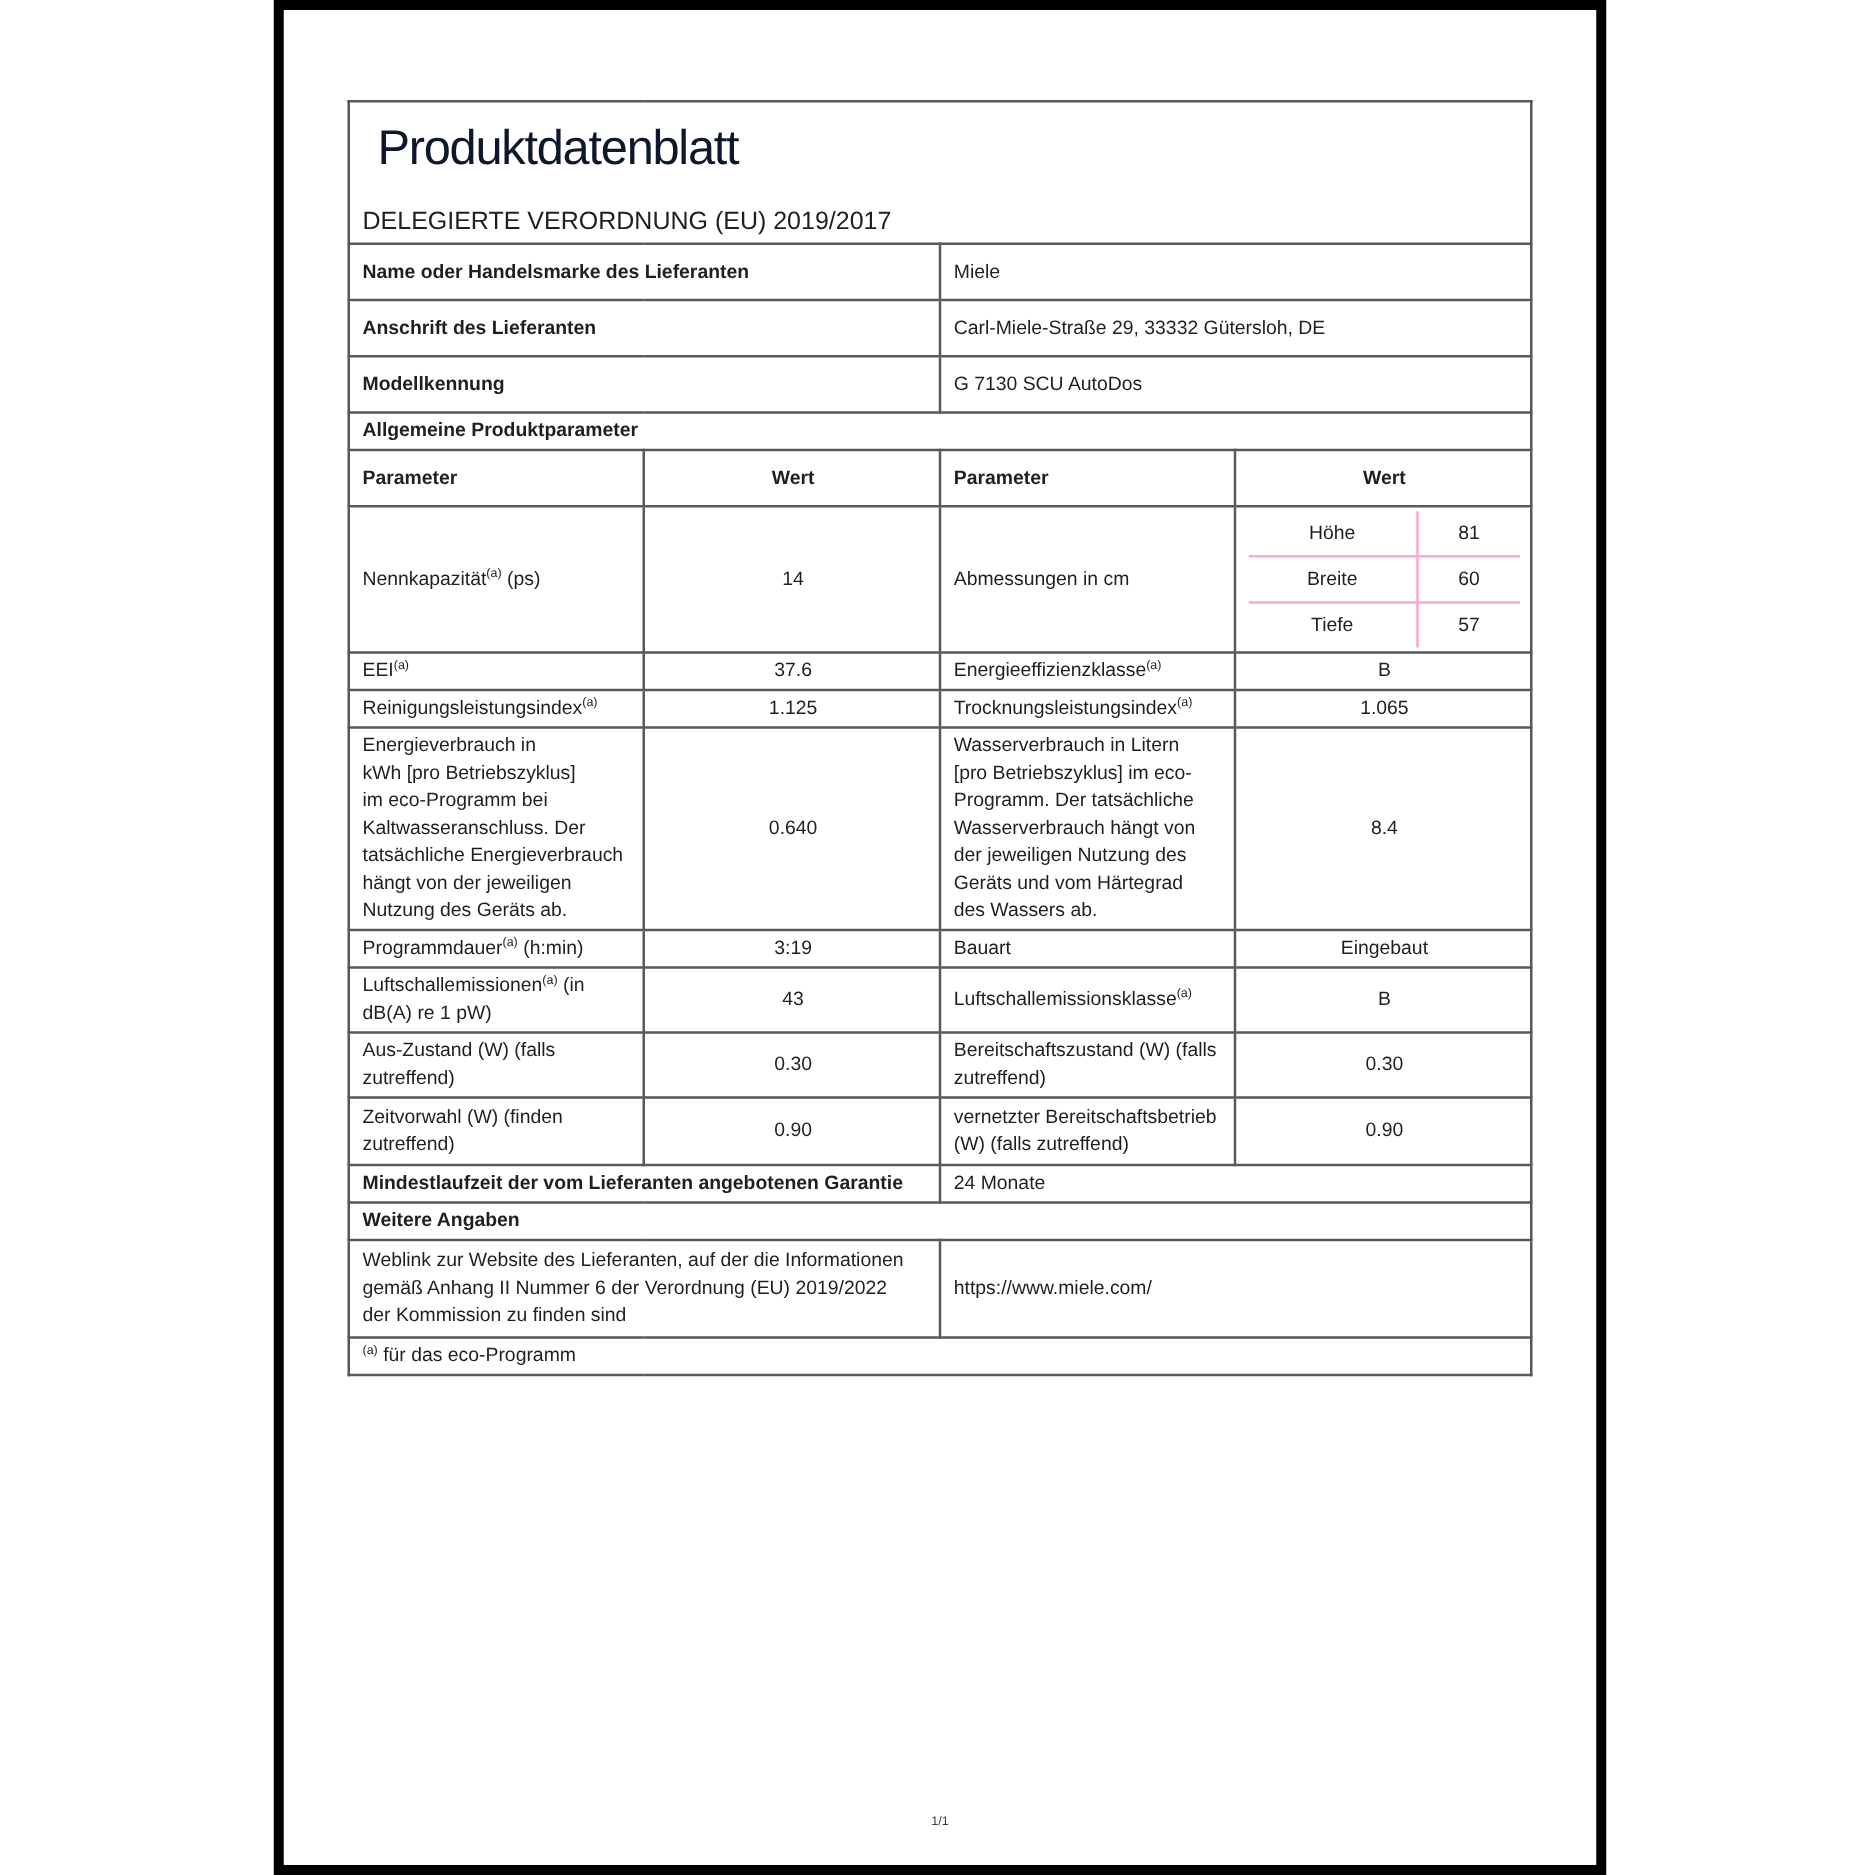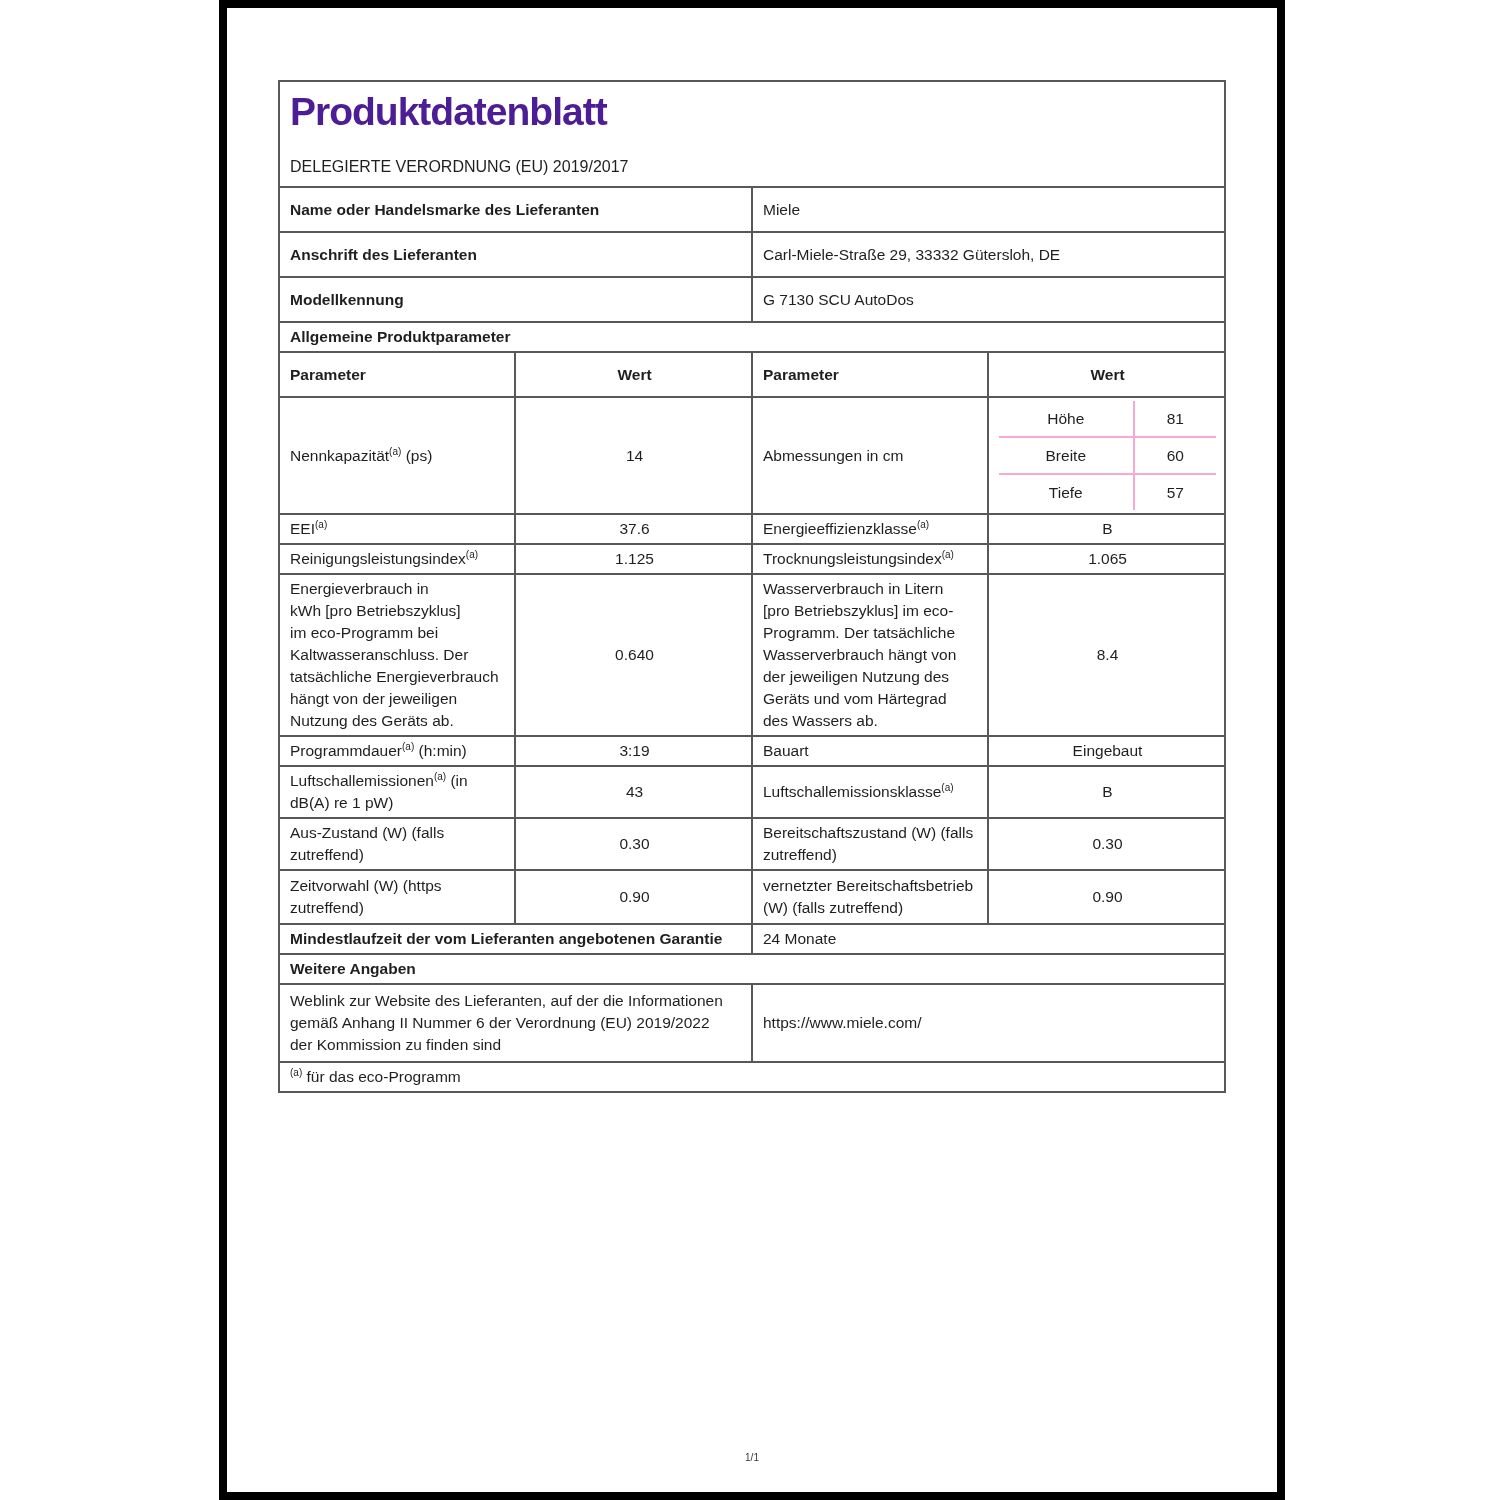--- a/index.html
+++ b/index.html
@@ -32,24 +32,24 @@
   .valpad{padding-left:26px;}
   sup{font-size:10px;line-height:0;vertical-align:super;}
 
   
   .rh-title{height:106px;} .rh33{height:45px;} .rh32{height:16px;}
   .rh94{height:94px;} .rh158{height:158px;} .rh52{height:52px;}
   .rh54{height:54px;} .rh34{height:26px;} .rh78{height:78px;} .rh26{height:26px;border-radius:12px;}
 
   .title-cell{padding:8px 12px 10px 12px;vertical-align:top;}
   h1.doc-title{
-    margin:0;font-size:39px;font-weight:bold;color:#4c1d95;
+    margin:12px;font-size:39px;font-weight:normal;color:#0f172a;
     letter-spacing:-1px;line-height:1.15;
   }
-  .subtitle{margin-top:21px;font-size:16px;color:#1f1f1f;}
+  .subtitle{margin-top:21px;font-size:20px;color:#1f1f1f;}
 
   
   td.nest{padding:0;}
   td.nest table{width:100%;height:100%;border-collapse:collapse;table-layout:fixed;}
   td.nest td{border:2px solid #f9a8d4;text-align:center;padding:2px 4px;height:31px;}
   td.nest tr:first-child td{border-top:none;}
   td.nest tr:last-child td{border-bottom:none;}
   td.nest td:first-child{border-left:none;}
   td.nest td:last-child{border-right:none;}
 
@@ -184,21 +184,21 @@
     <tr class="rh52">
       <td class="pre">Aus-Zustand (W) (falls
 zutreffend)</td>
       <td class="c">0.30</td>
       <td class="pre">Bereitschaftszustand (W) (falls
 zutreffend)</td>
       <td class="c">0.30</td>
     </tr>
 
     <tr class="rh54">
-      <td class="pre">Zeitvorwahl (W) (https
+      <td class="pre">Zeitvorwahl (W) (finden
 zutreffend)</td>
       <td class="c">0.90</td>
       <td class="pre">vernetzter Bereitschaftsbetrieb
 (W) (falls zutreffend)</td>
       <td class="c">0.90</td>
     </tr>
 
     <tr class="rh34">
       <td colspan="2" class="b nr">Mindestlaufzeit der vom Lieferanten angebotenen Garantie</td>
       <td colspan="2" class="nl valpad">24 Monate</td>

